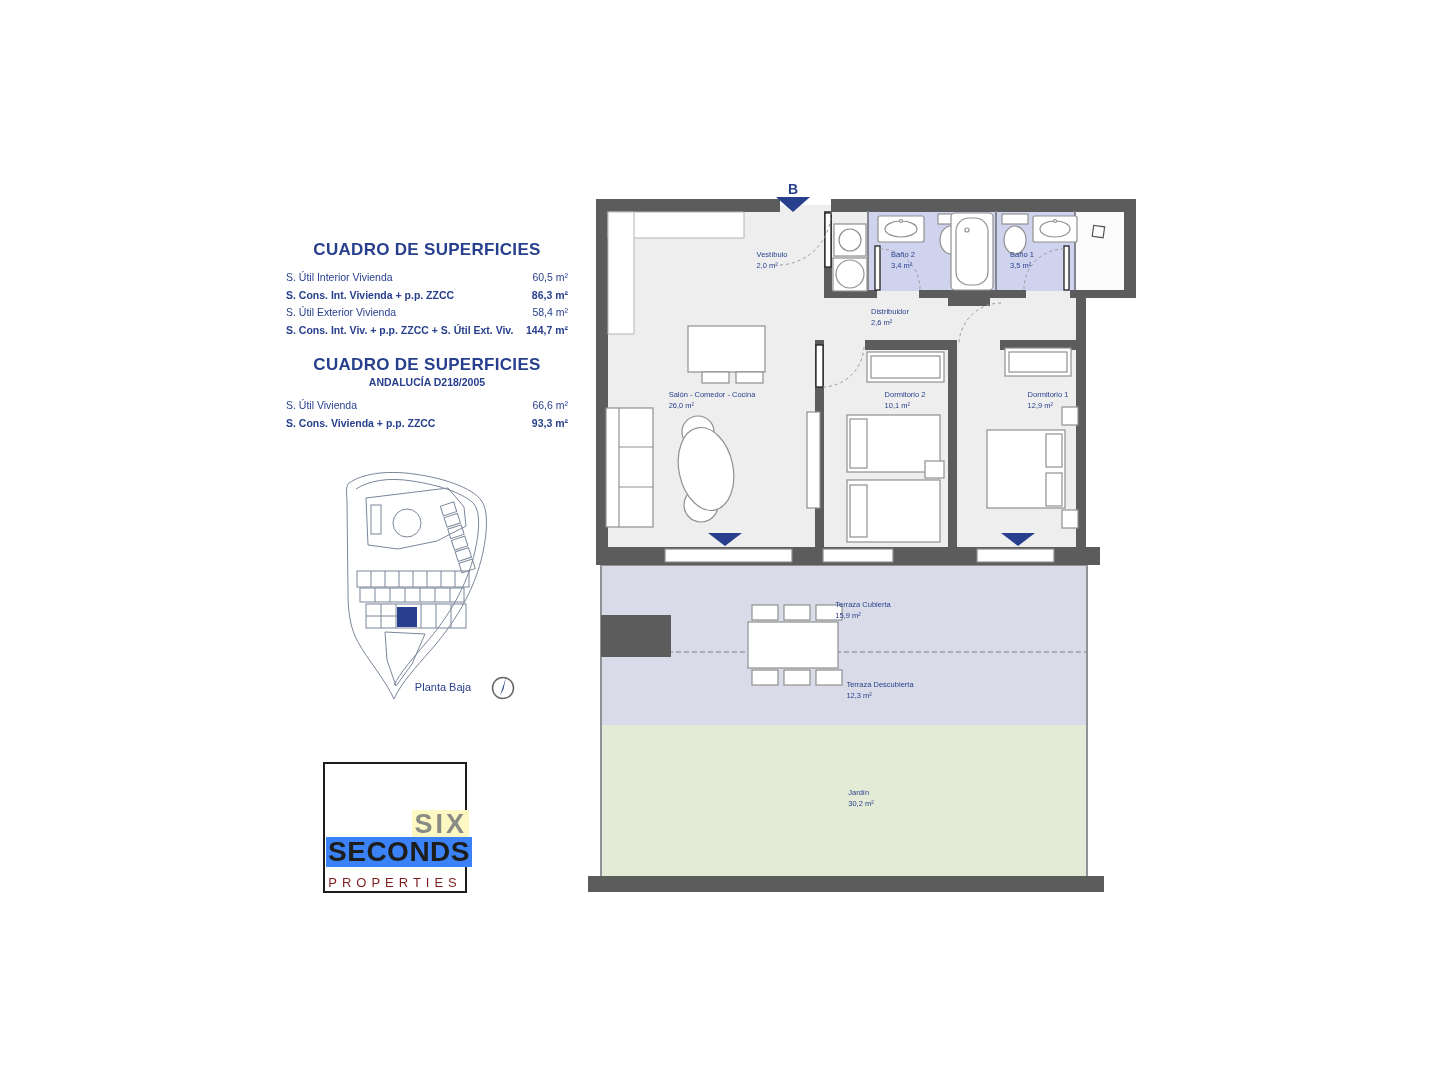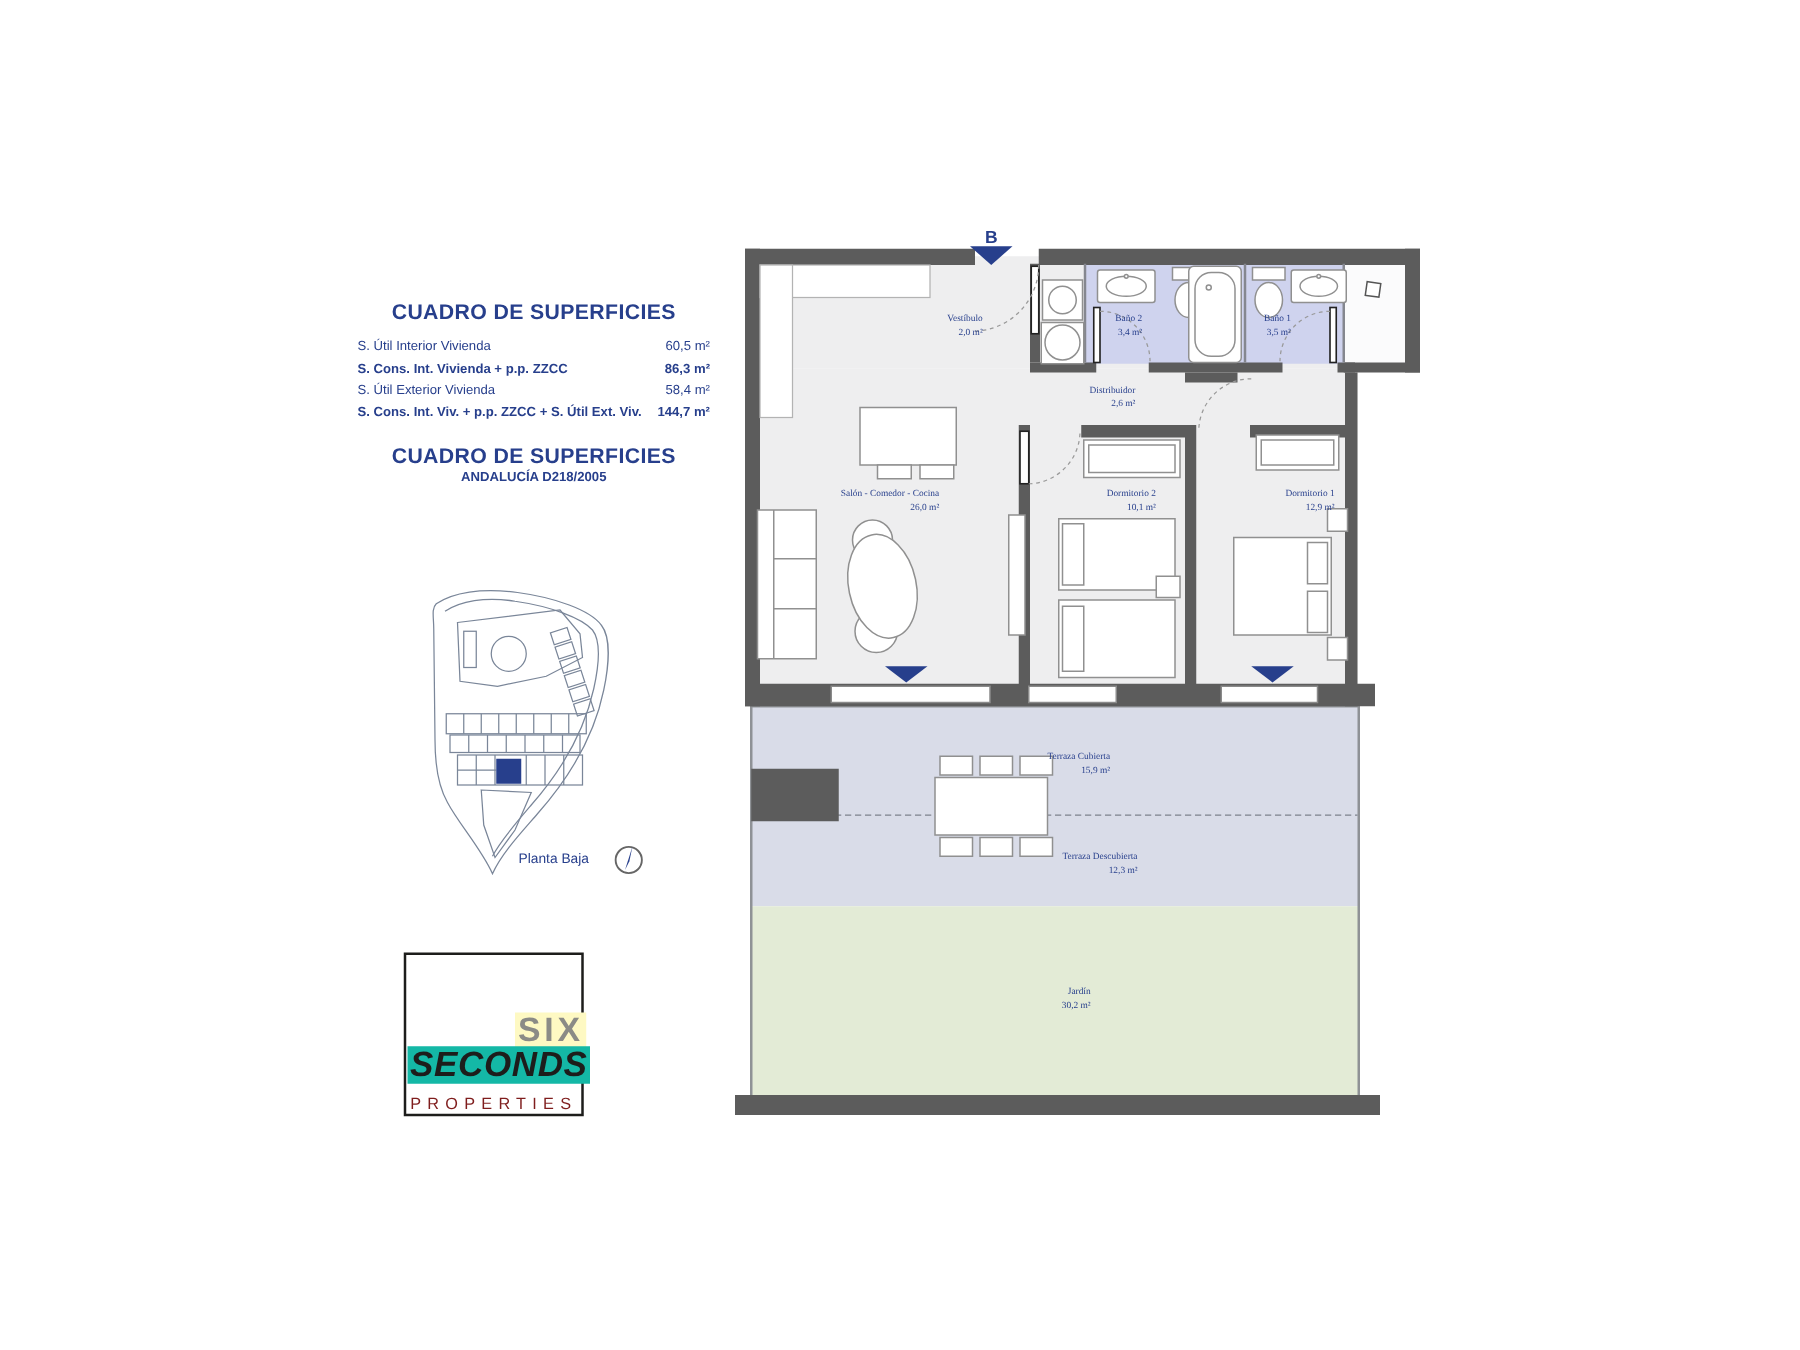--- a/index.html
+++ b/index.html
@@ -18,27 +18,27 @@
   
   #siteplan{position:absolute;left:343px;top:455px;}
   #plantabaja{position:absolute;left:443px;top:681px;transform:translateX(-50%);
               font-size:11px;color:#273f8c;}
   #compass{position:absolute;left:489px;top:672px;}
   
   #logo{position:absolute;left:323px;top:762px;width:140px;height:127px;border:2.5px solid #1d1d1b;}
   #logo .l1{position:absolute;top:46px;right:-4px;font-size:27px;font-weight:bold;color:#8b8b86;
             letter-spacing:3px;background:#fef9c3;padding:0 2px;line-height:28px;}
   #logo .l2{position:absolute;top:73px;right:-7px;font-size:28px;font-weight:bold;color:#1d1d1b;
-            letter-spacing:.5px;background:#14b8a6;padding:0 2px;line-height:30px;font-style:italic;}
+            letter-spacing:.5px;background:#3b82f6;padding:0 2px;line-height:30px;}
   #logo .l3{position:absolute;top:111px;left:0;width:100%;text-align:center;font-size:13px;
             letter-spacing:5px;color:#7f1d1d;line-height:15px;}
   
   #floorplan{position:absolute;left:585px;top:178px;}
-  .room-label{position:absolute;transform:translateX(-50%);text-align:right;font-size:7.5px;
-              line-height:10.5px;color:#273f8c;white-space:nowrap;font-family:Liberation Serif, serif;}
+  .room-label{position:absolute;transform:translateX(-50%);text-align:left;font-size:7.5px;
+              line-height:10.5px;color:#273f8c;white-space:nowrap;}
   #entranceB{position:absolute;left:793px;top:181px;transform:translateX(-50%);
              font-size:14px;font-weight:bold;color:#273f8c;}
 </style>
 </head>
 <body>
 
 <div id="canvas">
 
   <div id="surf1" class="surf">
     <div class="title">CUADRO DE SUPERFICIES</div>
@@ -58,20 +58,30 @@
       <div class="row bold">
         <span>S. Cons. Int. Viv. + p.p. ZZCC + S. Útil Ext. Viv.</span>
         <span>144,7 m²</span>
       </div>
     </div>
   </div>
 
   <div id="surf2" class="surf">
     <div class="title">CUADRO DE SUPERFICIES</div>
     <div class="subtitle">ANDALUCÍA D218/2005</div>
+    <div class="rows">
+      <div class="row">
+        <span>S. Útil Vivienda</span>
+        <span>66,6 m²</span>
+      </div>
+      <div class="row bold">
+        <span>S. Cons. Vivienda + p.p. ZZCC</span>
+        <span>93,3 m²</span>
+      </div>
+    </div>
   </div>
 
   <svg id="siteplan" width="190" height="250" viewBox="343 455 190 250">
     <g fill="none" stroke="#7a8699" stroke-width="1">
       <path d="M 349,483 C 362,474 385,470 414,474 C 444,478 472,488 481,500 C 489,510 487,533 483,552 C 475,591 453,625 430,651 C 417,666 401,683 394,699 C 385,679 367,659 358,642 C 350,628 348,611 348,592 L 347,503 C 347,494 345,487 349,483 Z"></path>
       <path d="M 356,489 C 368,481 388,477 412,481 C 440,485 465,494 474,504 C 481,513 479,533 475,551 C 467,587 447,619 425,644 C 413,658 400,673 394,685"></path>
       <path d="M 366,498 L 448,488 L 464,507 L 466,526 L 437,541 L 398,549 L 368,545 Z"></path>
       <circle cx="407" cy="523" r="14"></circle>
       <rect x="371" y="505" width="10" height="29"></rect>
       <g transform="rotate(-18 466 540)">

